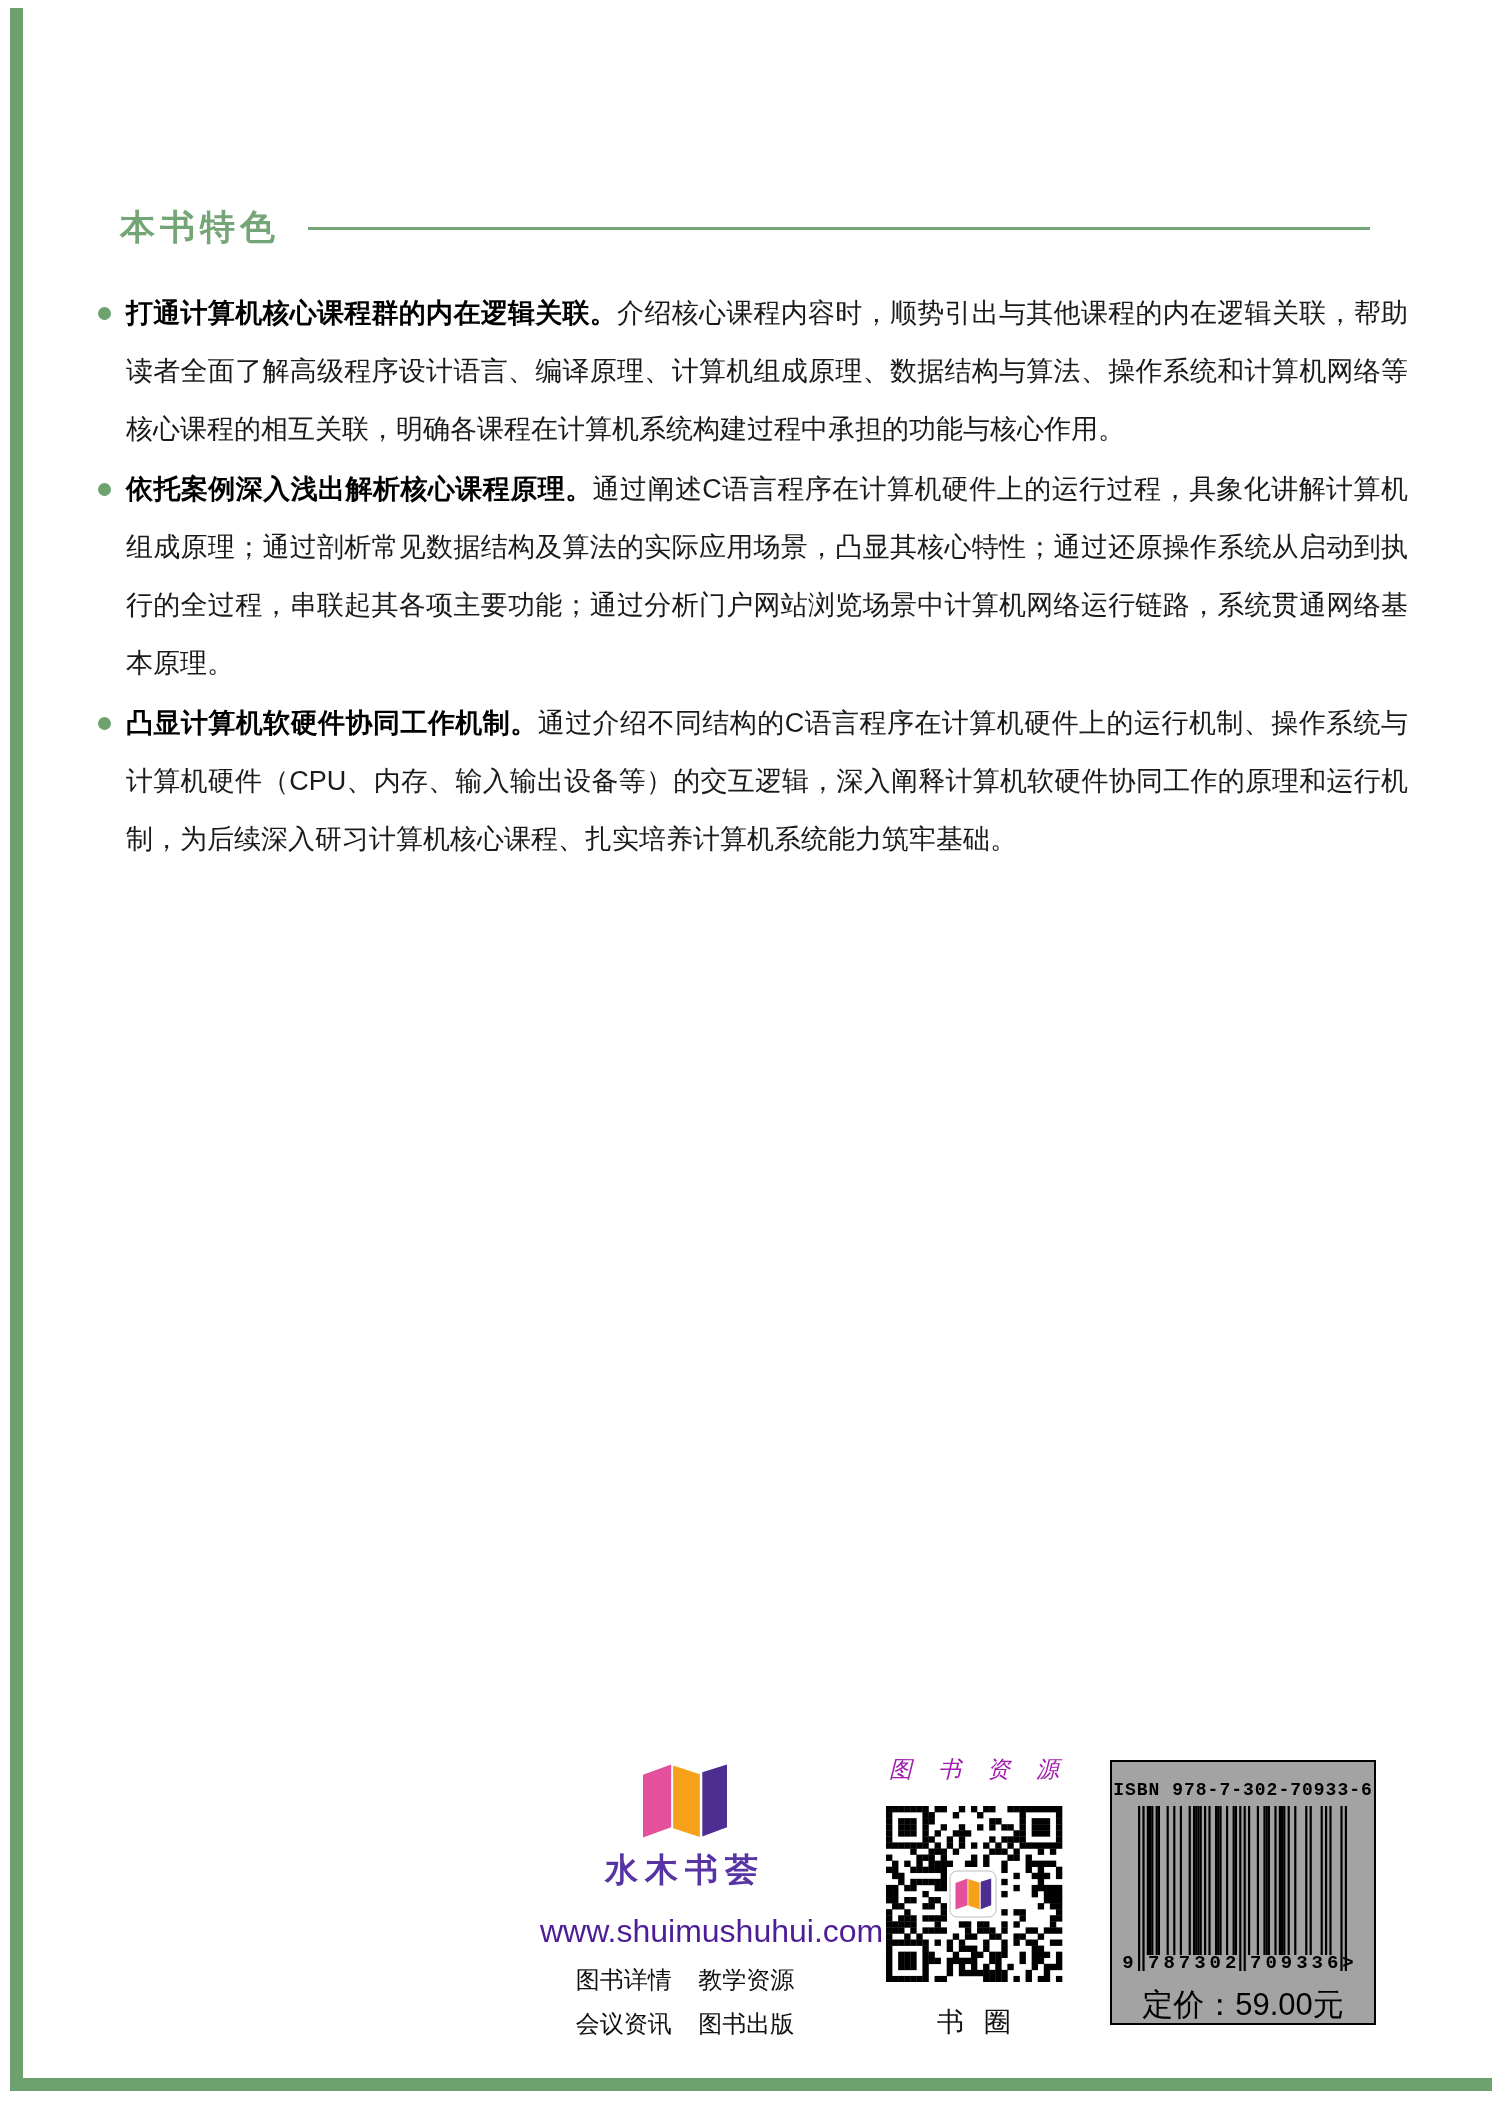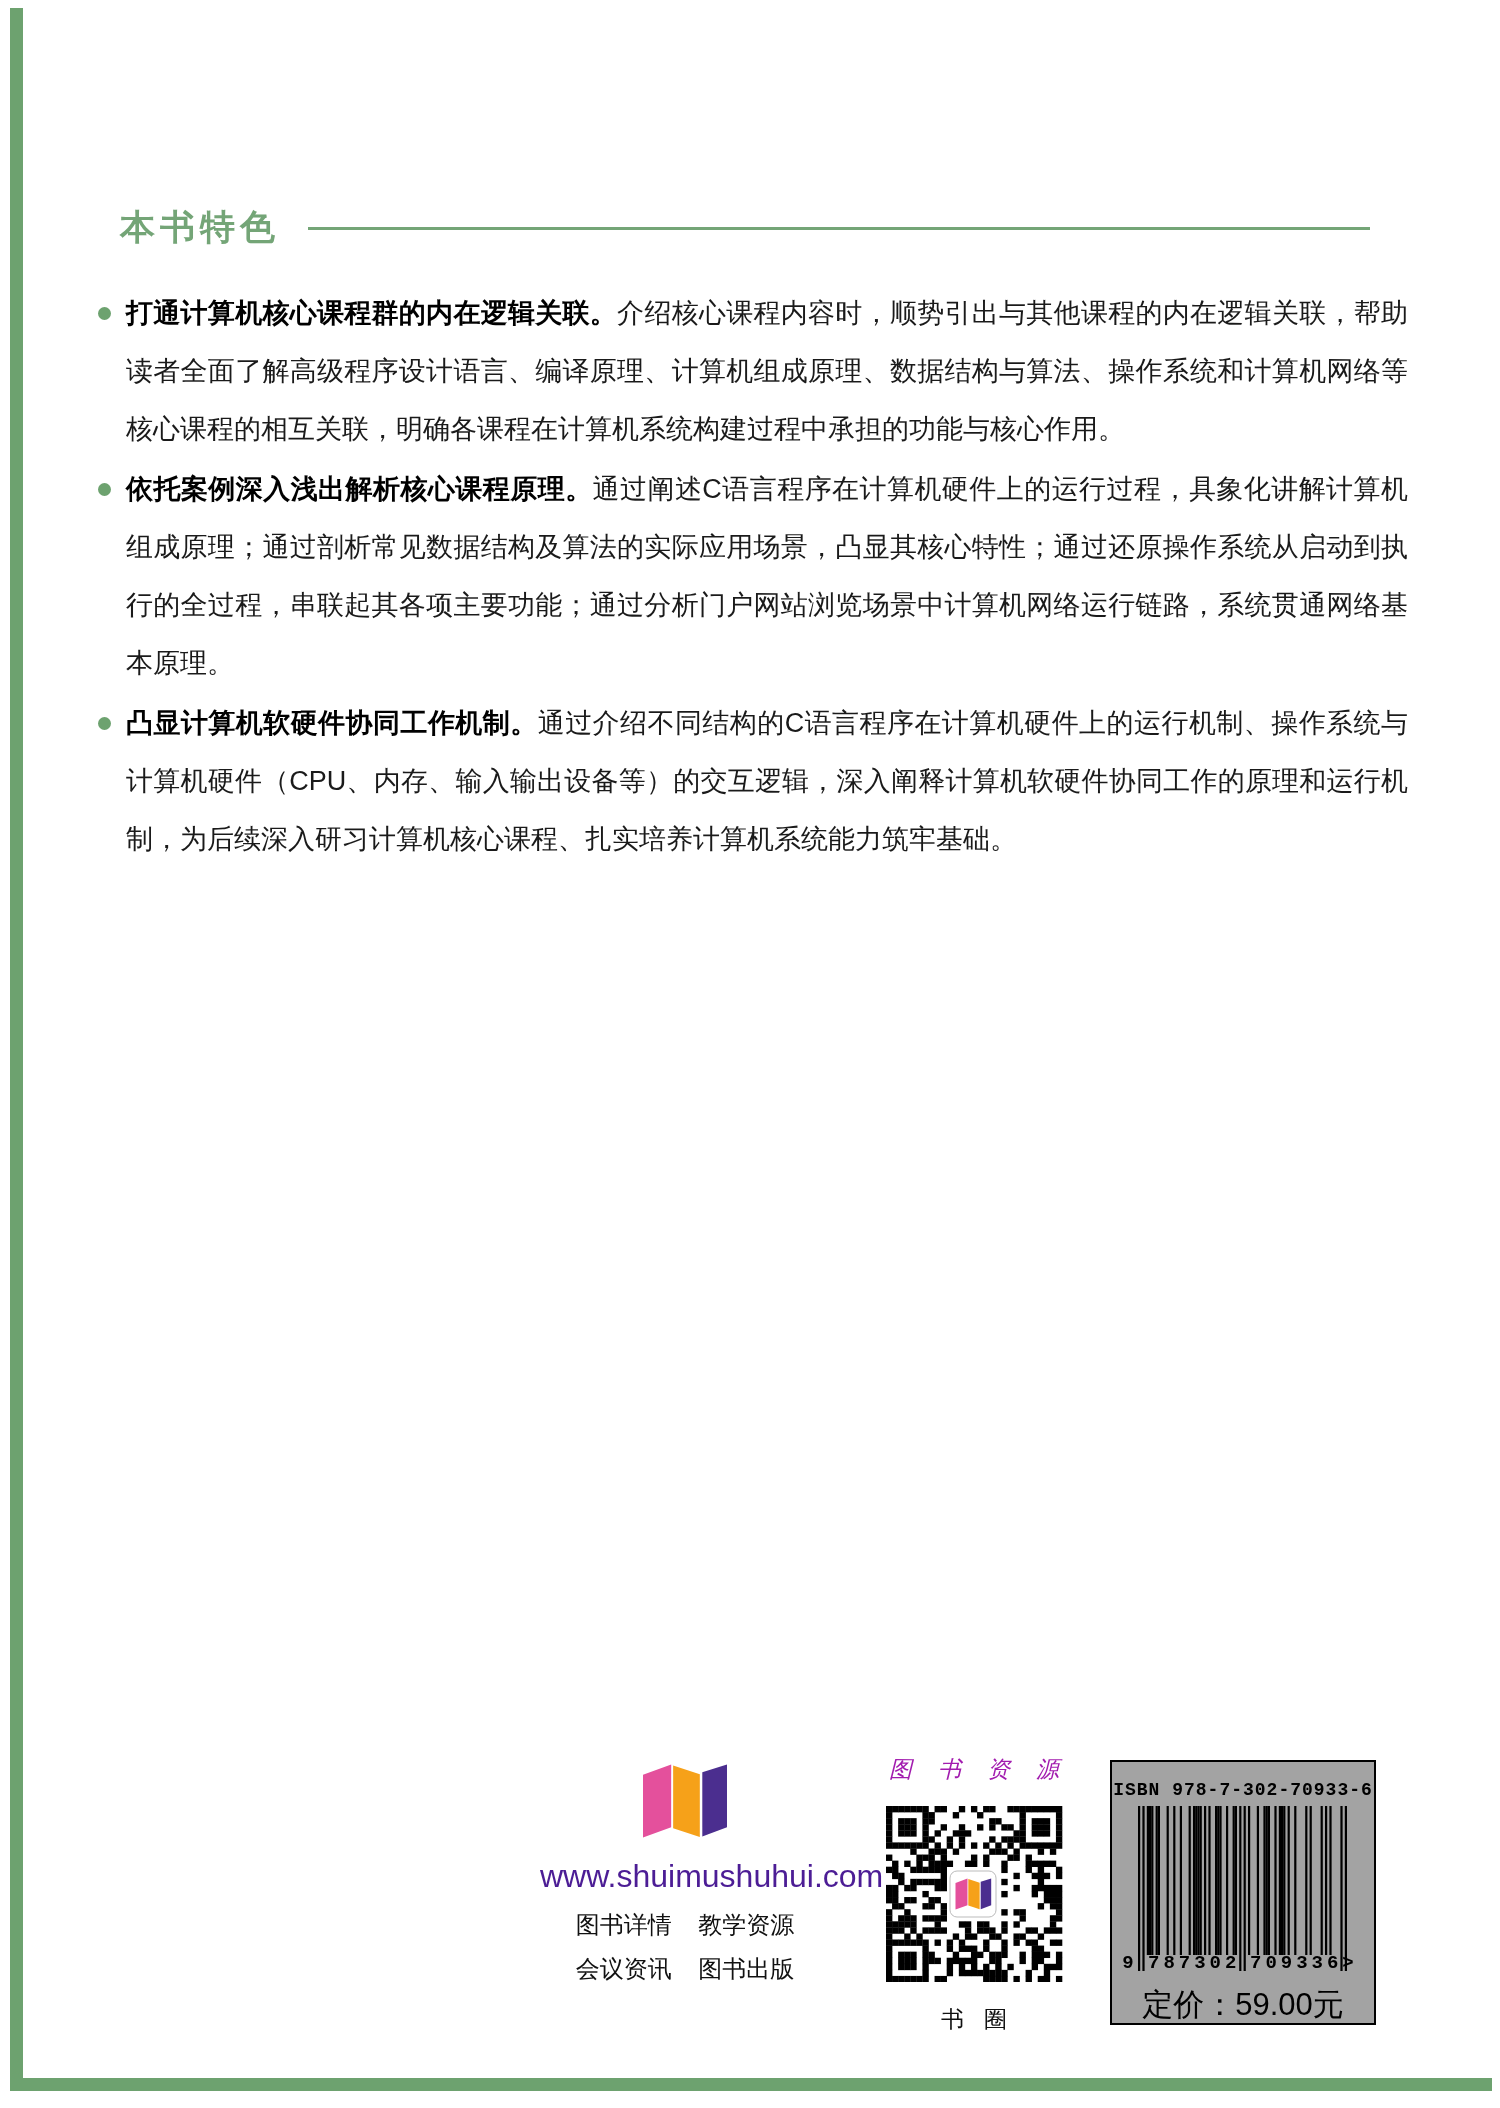--- a/index.html
+++ b/index.html
@@ -45,21 +45,21 @@
     font-size:33px;font-weight:700;letter-spacing:7px;color:#5733a3;
   }
   .pub-site{margin-top:20px;font-size:32px;color:#4c1d95;}
   .pub-links{margin-top:14px;font-size:24px;color:#111;}
   .pub-links span{margin:0 10px;}
   .pub-links.second{margin-top:12px;}
 
   .qr-col{position:absolute;left:885px;top:1754px;width:178px;text-align:center;}
   .qr-title{font-size:23px;color:#a21caf;letter-spacing:26px;margin-right:-26px;white-space:nowrap;font-style:italic;}
   .qr-box{margin-top:21px;}
-  .qr-caption{margin-top:18px;font-size:23px;color:#111;letter-spacing:20px;margin-right:-20px;white-space:nowrap;}
+  .qr-caption{margin-top:18px;font-size:27px;color:#111;letter-spacing:20px;margin-right:-20px;white-space:nowrap;}
 
   
   .isbn-box{
     position:absolute;left:1110px;top:1760px;width:266px;height:265px;
     border:2px solid #000;box-sizing:border-box;background:#a3a3a3;
   }
   .isbn-line{
     position:absolute;left:0;top:18px;width:100%;text-align:center;
     font-family:"Liberation Mono","DejaVu Sans Mono",monospace;
     font-size:18px;font-weight:700;letter-spacing:1px;color:#000;white-space:nowrap;
@@ -102,20 +102,21 @@
     <b>凸显计算机软硬件协同工作机制。</b><span>通过介绍不同结构的C语言程序在计算机硬件上的运行机制、操作系统与计算机硬件（CPU、内存、输入输出设备等）的交互逻辑，深入阐释计算机软硬件协同工作的原理和运行机制，为后续深入研习计算机核心课程、扎实培养计算机系统能力筑牢基础。</span>
   </li>
 </ul>
 
 <div class="pub-col">
   <svg class="logo" id="pub-logo" width="84" height="74" viewBox="0 0 85 74">
       <polygon points="0,10.5 28.5,0 28.5,63.5 0,74" fill="#e4509c"></polygon>
       <polygon points="30.5,1 57.5,10 57.5,73.5 30.5,64.5" fill="#f6a119"></polygon>
       <polygon points="60,8 85,0 85,63.5 60,73" fill="#4b2e8f"></polygon>
     </svg>
+  <div class="pub-name">水木书荟</div>
   <div class="pub-site">www.shuimushuhui.com</div>
   <div class="pub-links">
     <span>图书详情</span>
     <span>教学资源</span>
   </div>
   <div class="pub-links second">
     <span>会议资讯</span>
     <span>图书出版</span>
   </div>
 </div>

